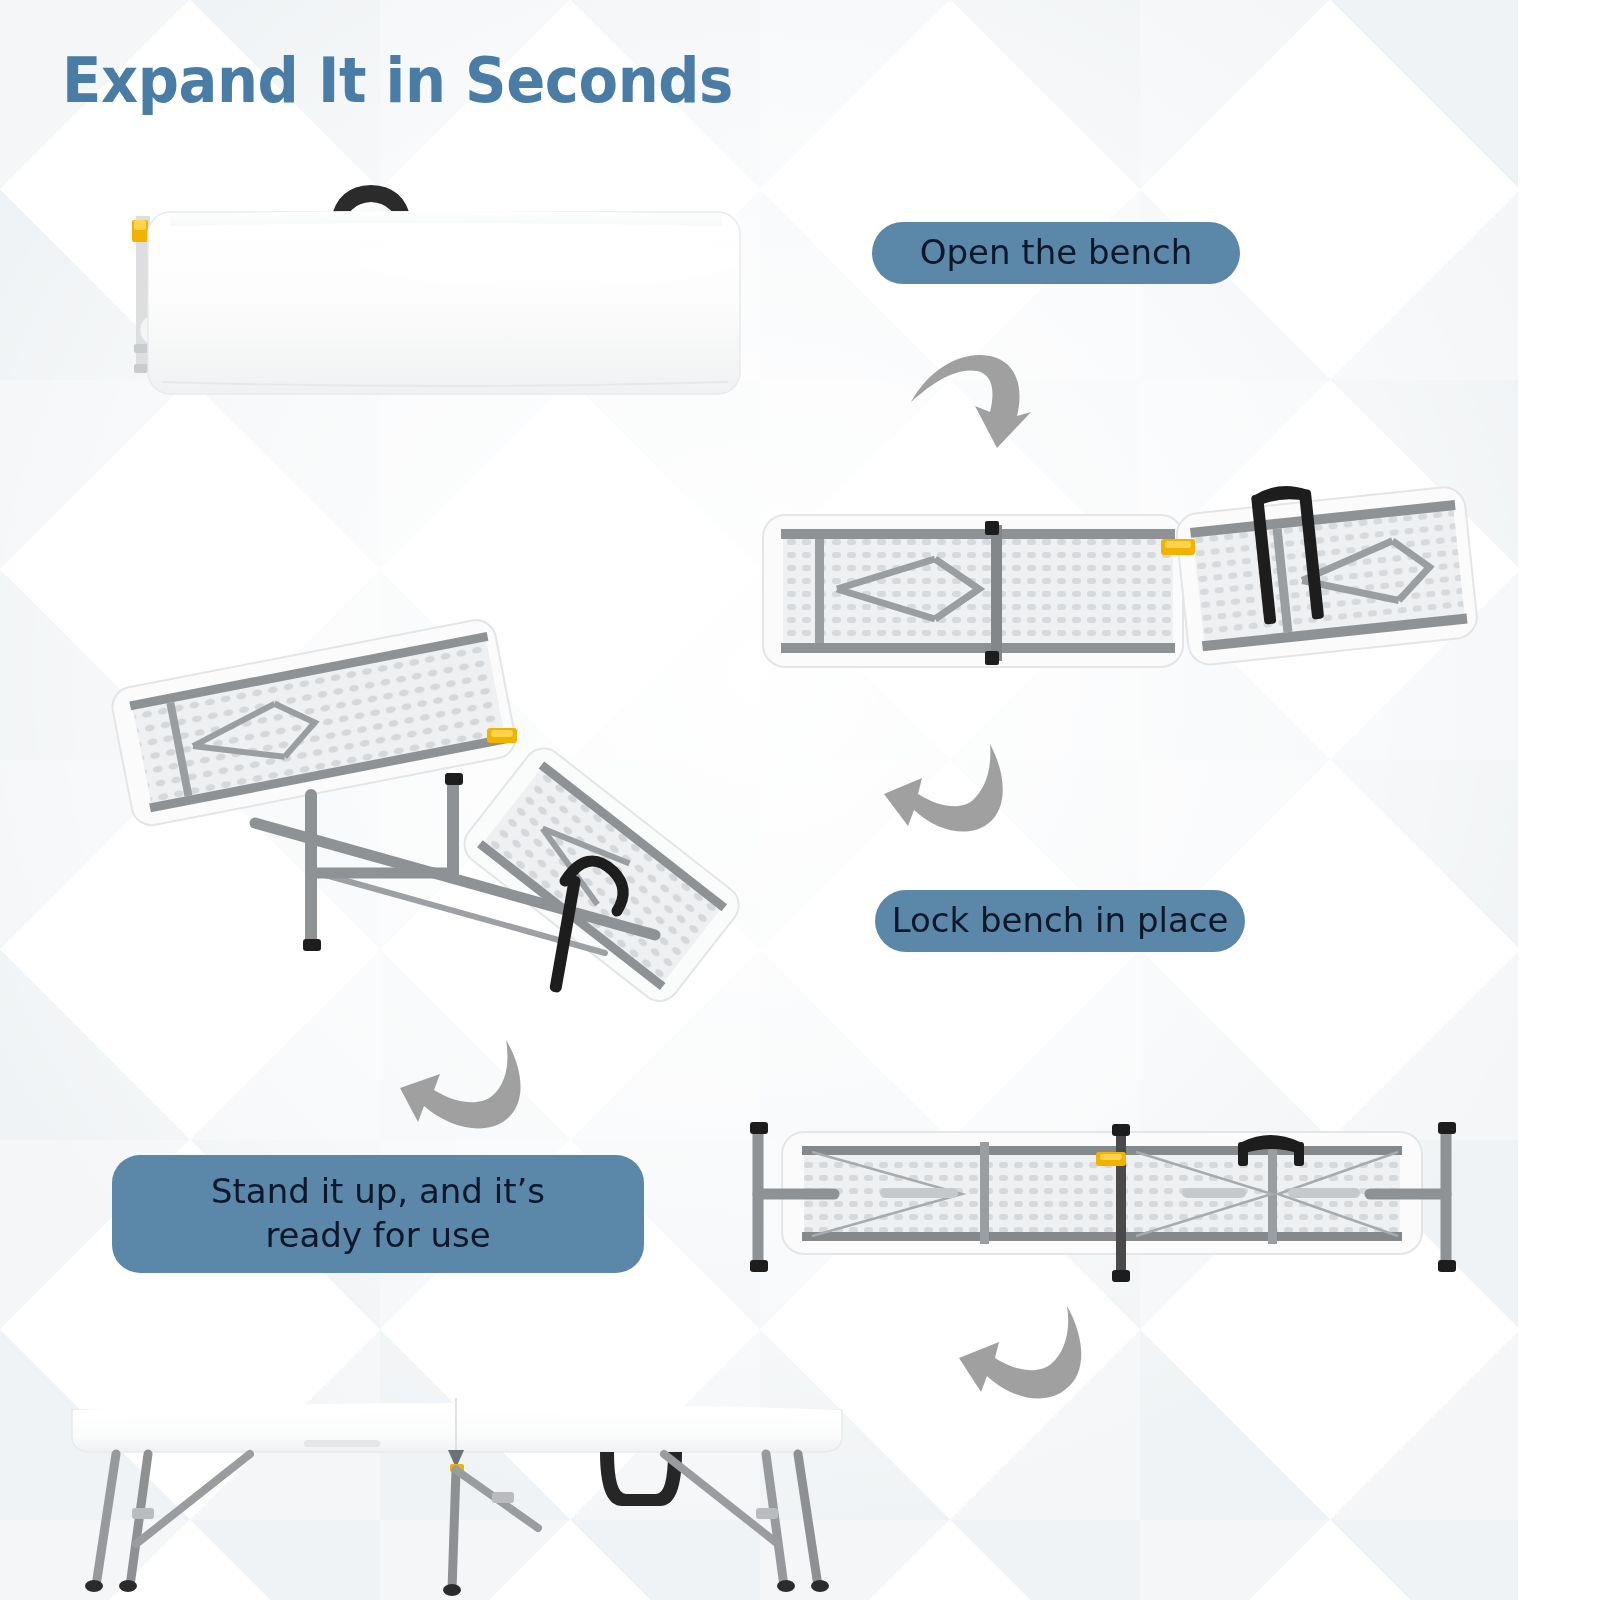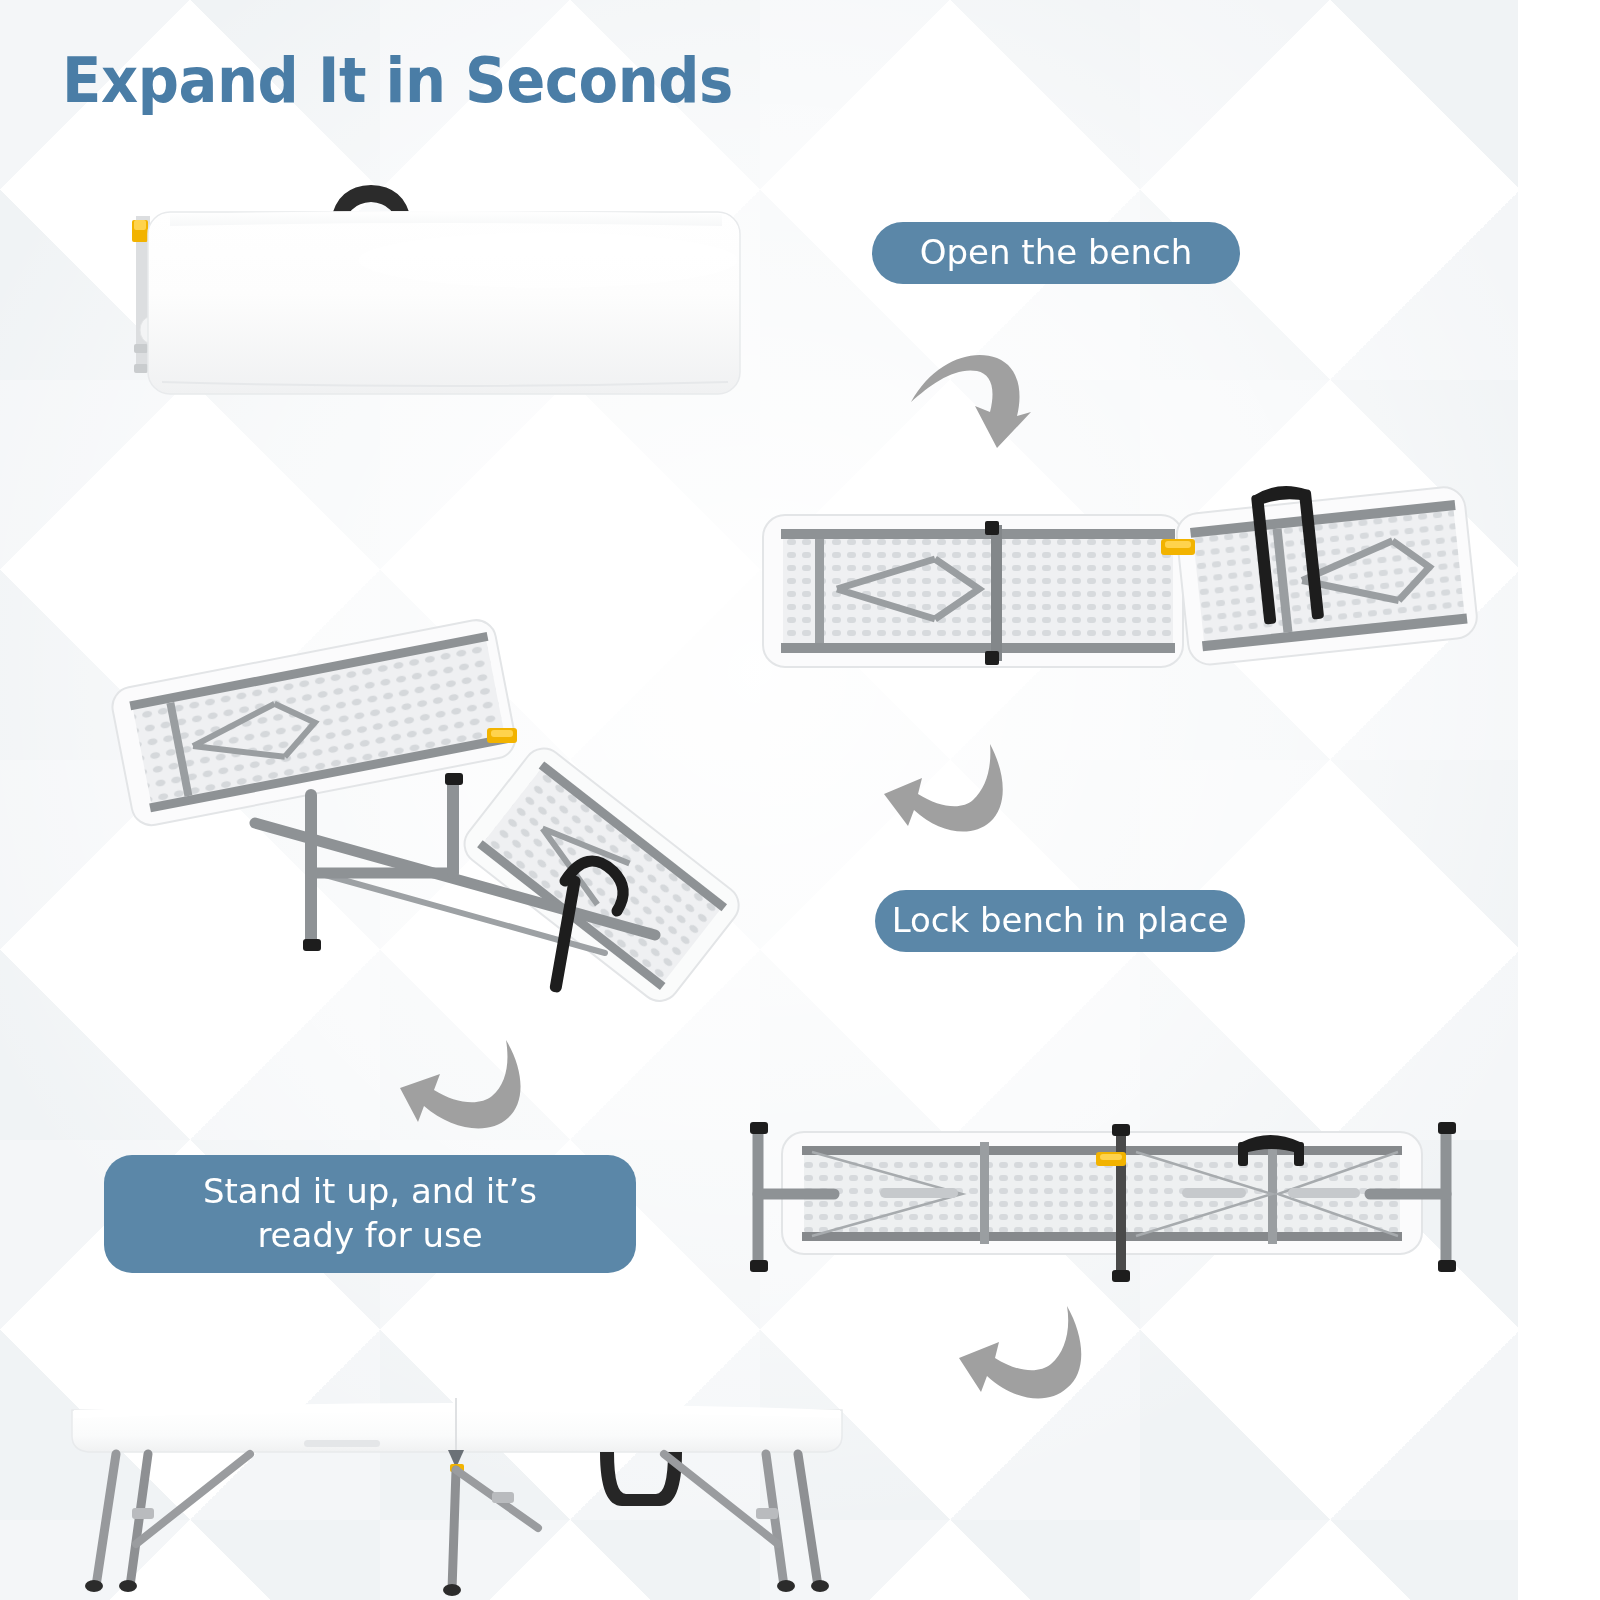--- a/index.html
+++ b/index.html
@@ -58,21 +58,21 @@
     transform: scaleX(.93);
     transform-origin: left center;
     white-space: nowrap;
   }
 
   
   .pill {
     position: absolute;
     z-index: 7;
     background: #5b87a8;
-    color: #ffffff;
+    color: #0f172a;
     font-size: 34px;
     line-height: 1.28;
     font-family: "DejaVu Sans", sans-serif;
     display: flex;
     align-items: center;
     justify-content: center;
     text-align: center;
     box-sizing: border-box;
     padding: 10px 30px;
     white-space: pre;
@@ -298,21 +298,21 @@
 
       <rect x="384" y="44" width="30" height="14" rx="3" fill="#f2b300"></rect>
       <rect x="388" y="46" width="22" height="6" rx="3" fill="#ffd34d"></rect>
 
       <path d="M530 34 q28 -14 58 0 l0 12 q-28 -10 -58 0 z" fill="#1d1d1d"></path>
       <rect x="526" y="34" width="10" height="24" rx="3" fill="#1d1d1d"></rect>
       <rect x="582" y="34" width="10" height="24" rx="3" fill="#1d1d1d"></rect>
     </svg>
   </div>
 
-  <div class="pill two-line" style="left:104px; top:1155px; width:532px; height:118px;"><span>Stand it up, and it’s
+  <div class="pill two-line" style="left:112px; top:1155px; width:532px; height:118px;"><span>Stand it up, and it’s
 ready for use</span></div>
 
   <div class="arrow" style="left:955px; top:1296px; width:148px; height:118px;">
     <svg viewBox="0 0 148 118">
       <path d="M112 10 C130 42 132 76 112 92 C92 110 58 104 32 80
                L26 96 L4 62 L44 46 L40 62 C62 76 84 78 96 68
                C110 56 116 34 112 10 Z" fill="#a0a0a0"></path>
     </svg>
   </div>
 

